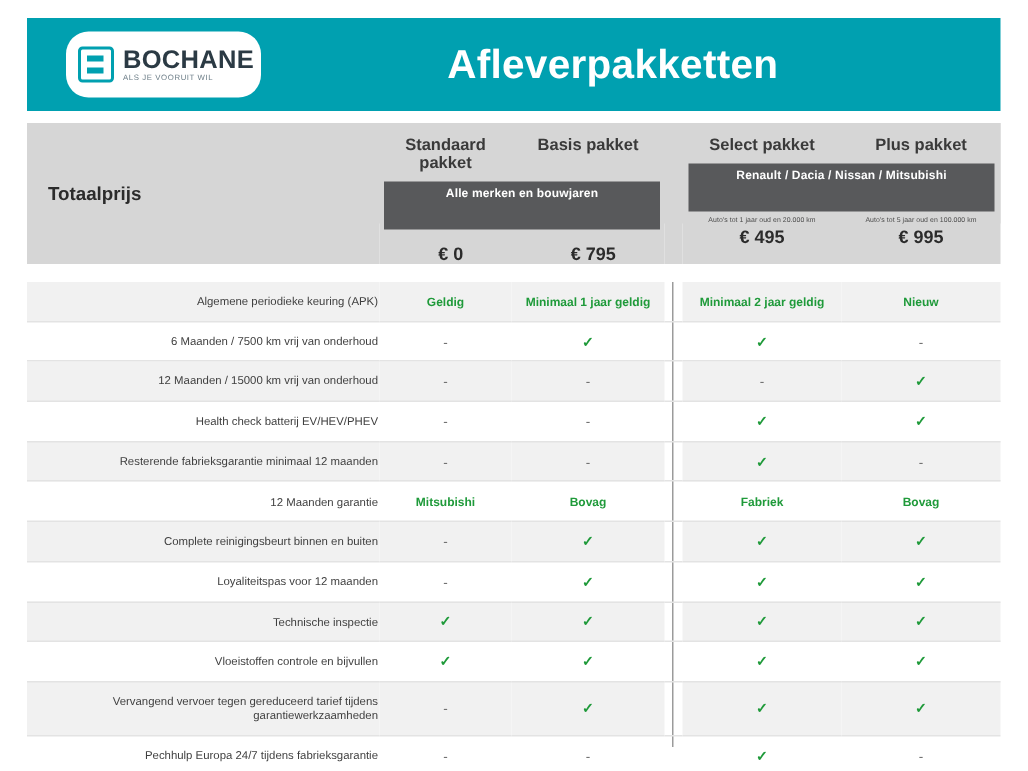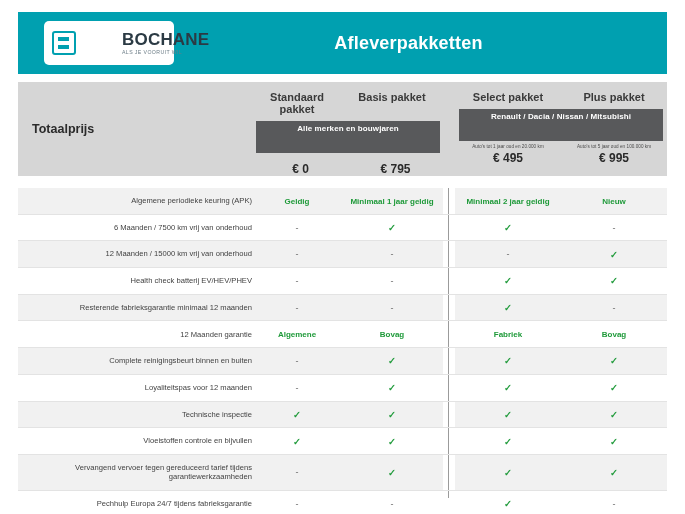--- a/index.html
+++ b/index.html
@@ -31,26 +31,25 @@
     height: 62px;
     background: #00a0b0;
     display: flex;
     align-items: center;
   }
   .logo-box {
     width: 130px;
     height: 44px;
     margin-left: 26px;
     background: #ffffff;
-    border-radius: 5px;
+    border-radius: 15px;
     display: flex;
     align-items: center;
     box-sizing: border-box;
     padding-left: 8px;
-    gap: 40px;
   }
   .logo-mark {
     width: 24px;
     height: 24px;
     border: 2px solid #00a0b0;
     border-radius: 3px;
     box-sizing: border-box;
     position: relative;
     flex: 0 0 auto;
   }
@@ -84,21 +83,21 @@
   }
   .logo-tag {
     font-size: 5.2px;
     color: #6b7c86;
     letter-spacing: 0.4px;
     margin-top: 1px;
   }
   .header-title {
     flex: 1;
     text-align: center;
-    font-size: 18px;
+    font-size: 27px;
     font-weight: bold;
     color: #ffffff;
     letter-spacing: 0.2px;
     padding-right: 24px;
   }
 
   
   .band {
     position: absolute;
     left: 18px;
@@ -347,21 +346,21 @@
         <td class="label">Resterende fabrieksgarantie minimaal 12 maanden</td>
         <td class="val"><span class="dash">-</span></td>
         <td class="val"><span class="dash">-</span></td>
         <td class="gapcell"></td>
         <td class="val"><span class="check">✓</span></td>
         <td class="val"><span class="dash">-</span></td>
       </tr>
 
       <tr class="row">
         <td class="label">12 Maanden  garantie</td>
-        <td class="val"><span class="word">Algemene</span></td>
+        <td class="val"><span class="word">Mitsubishi</span></td>
         <td class="val"><span class="word">Bovag</span></td>
         <td class="gapcell"></td>
         <td class="val"><span class="word">Fabriek</span></td>
         <td class="val"><span class="word">Bovag</span></td>
       </tr>
 
       <tr class="row alt">
         <td class="label">Complete reinigingsbeurt binnen en buiten</td>
         <td class="val"><span class="dash">-</span></td>
         <td class="val"><span class="check">✓</span></td>

